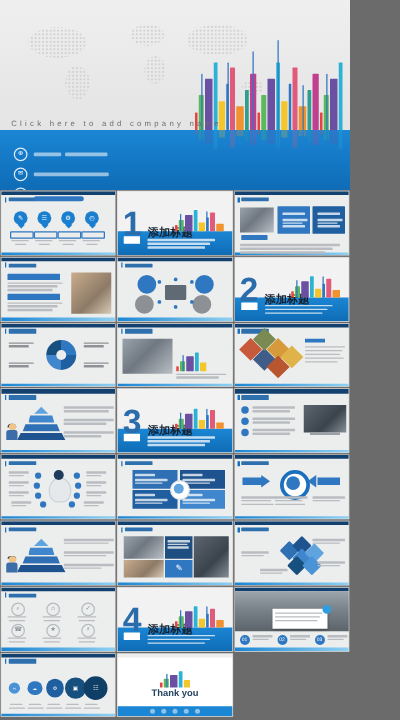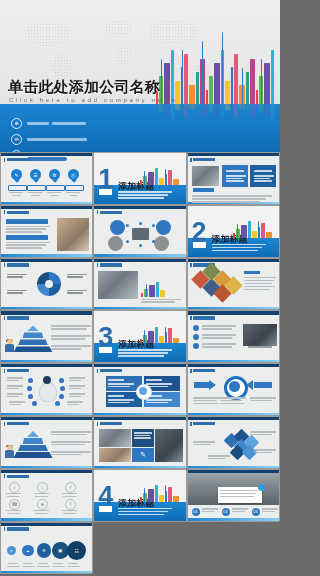--- a/index.html
+++ b/index.html
@@ -203,21 +203,20 @@
           <i style="left: 90px; width: 3px; height: 8.84889px; background: rgb(47, 158, 143);"></i>
           <i style="left: 94px; width: 5px; height: 12.5156px; background: rgb(192, 64, 143);"></i>
           <i style="left: 100px; width: 2px; height: 3.96px; background: rgb(232, 68, 63);"></i>
           <i style="left: 103px; width: 4px; height: 7.62667px; background: rgb(92, 184, 92);"></i>
           <i style="left: 104.5px; width: 1px; height: 12.4667px; background: rgb(47, 119, 192);"></i>
           <i style="left: 108px; width: 6px; height: 11.2933px; background: rgb(106, 79, 163);"></i>
           <i style="left: 115px; width: 3px; height: 14.96px; background: rgb(43, 179, 214);"></i>
         </div>
     </div>
 
-    <div class="hero-title">单击此处添加公司名称</div>
     <div class="hero-sub">Click here to add company name</div>
 
     <div class="hero-rows">
       <div class="hero-row">
         <div class="hero-ic">⊕</div>
         <div class="hero-bar" style="width:22px"></div>
           <div class="hero-bar" style="width:34px;margin-left:3px"></div>
       </div>
       <div class="hero-row">
         <div class="hero-ic">✉</div>
@@ -767,16 +766,37 @@
           <span class="ph-line" style="position: absolute; left: 36px; top: 43px; width: 13px; height: 1.6px;"></span>
           <div class="circle" style="position: absolute; left: 51px; top: 19.6px; width: 16.8px; height: 16.8px; background: rgb(23, 80, 127); color: rgb(255, 255, 255); font-size: 4.5px; display: flex; align-items: center; justify-content: center;">▣</div>
           <span class="ph-line" style="position: absolute; left: 52px; top: 40px; width: 10px; height: 1.6px;"></span>
           <span class="ph-line" style="position: absolute; left: 51px; top: 43px; width: 13px; height: 1.6px;"></span>
           <div class="circle" style="position: absolute; left: 66px; top: 18.3px; width: 19.4px; height: 19.4px; background: rgb(15, 62, 102); color: rgb(255, 255, 255); font-size: 5px; display: flex; align-items: center; justify-content: center;">☷</div>
           <span class="ph-line" style="position: absolute; left: 67px; top: 40px; width: 10px; height: 1.6px;"></span>
           <span class="ph-line" style="position: absolute; left: 66px; top: 43px; width: 13px; height: 1.6px;"></span>
         </div>
       </div>
       <div class="cell">
+        <div class="slide">
+          <div class="thanks"></div>
+          <div class="skyline" style="position: absolute; left: 34px; top: 9px; width: 26px; height: 18px;">
+            <i style="left: 0px; width: 2px; height: 3.24px; background: rgb(232, 68, 63);"></i>
+            <i style="left: 3px; width: 4px; height: 6.24px; background: rgb(92, 184, 92);"></i>
+            <i style="left: 4.5px; width: 1px; height: 10.2px; background: rgb(47, 119, 192);"></i>
+            <i style="left: 8px; width: 6px; height: 9.24px; background: rgb(106, 79, 163);"></i>
+            <i style="left: 15px; width: 3px; height: 12.24px; background: rgb(43, 179, 214);"></i>
+            <i style="left: 19px; width: 5px; height: 5.24px; background: rgb(243, 198, 44);"></i>
+          </div>
+          <div class="thx-text">Thank you</div>
+          <div class="thx-foot">
+            <span></span>
+            <span></span>
+            <span></span>
+            <span></span>
+            <span></span>
+          </div>
+        </div>
+      </div>
+      <div class="cell">
         <div class="slide empty"></div>
       </div>
     </div>
 </div>
 
 </body></html>

